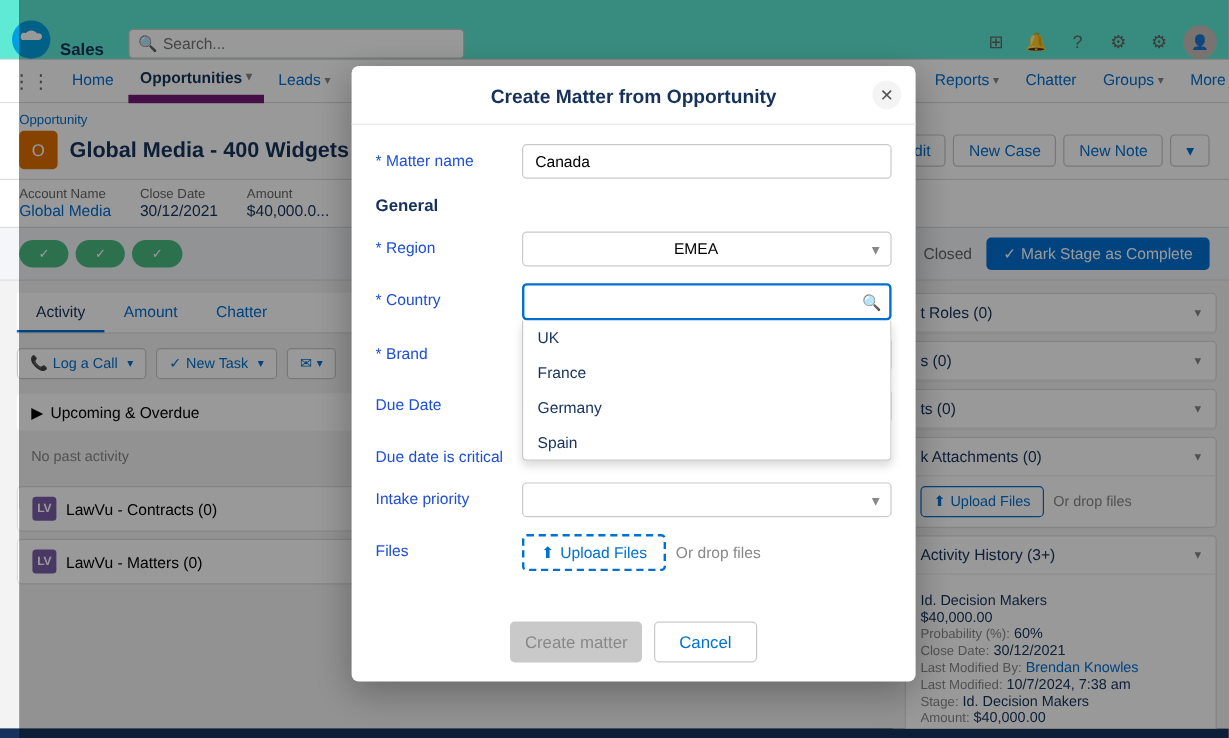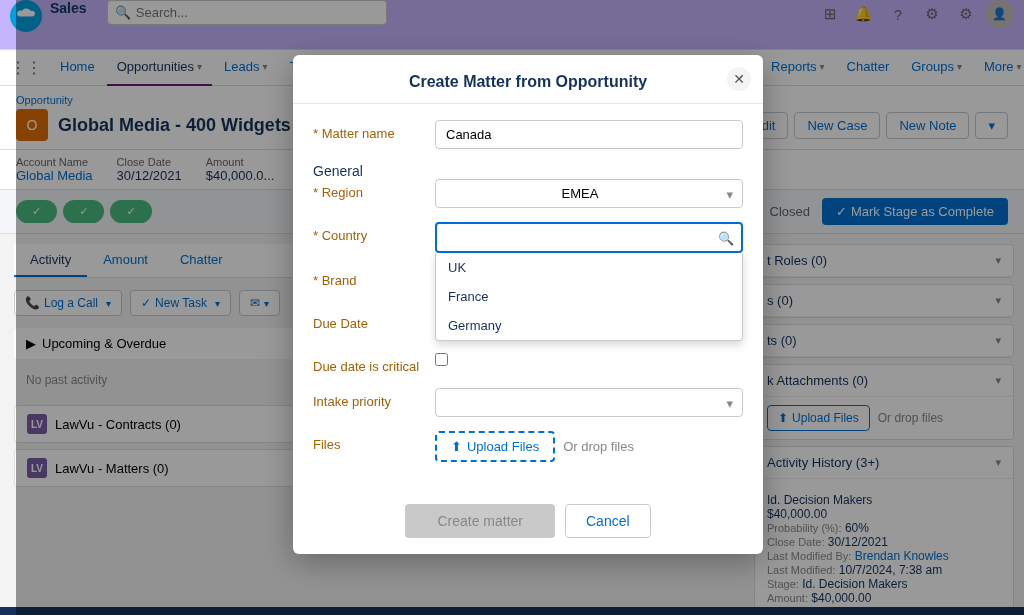--- a/index.html
+++ b/index.html
@@ -1,32 +1,32 @@
 <!DOCTYPE html>
 <html><head>
   <meta charset="utf-8">
   <style>
     * { box-sizing: border-box; margin: 0; padding: 0; }
     body { font-family: -apple-system, BlinkMacSystemFont, 'Segoe UI', sans-serif; font-size: 13px; background: #f3f3f3; overflow: hidden; width: 1024px; height: 615px; }
 
     
-    .top-bar { background: #c4b5fd; border-bottom: 1px solid #ddd; display: flex; align-items: flex-start; padding: 0 10px; height: 50px; gap: 8px; }
+    .top-bar { background: #5eead4; border-bottom: 1px solid #ddd; display: flex; align-items: flex-end; padding: 0 10px; height: 50px; gap: 8px; }
     .salesforce-logo { width: 32px; height: 32px; background: #00a1e0; border-radius: 50%; display: flex; align-items: center; justify-content: center; color: white; font-size: 18px; font-weight: bold; flex-shrink: 0; }
     .app-name { font-size: 14px; font-weight: 600; color: #16325c; margin-right: 4px; }
     .search-bar { flex: 1; max-width: 280px; display: flex; align-items: center; border: 1px solid #c9c9c9; border-radius: 4px; padding: 4px 8px; background: #fff; margin: 0 8px; }
     .search-bar input { border: none; outline: none; font-size: 13px; width: 100%; color: #666; }
     .top-icons { display: flex; gap: 6px; align-items: center; margin-left: auto; }
     .top-icon { width: 28px; height: 28px; display: flex; align-items: center; justify-content: center; color: #666; font-size: 15px; cursor: pointer; }
     .avatar { width: 28px; height: 28px; border-radius: 50%; background: #c9c0bb; display: flex; align-items: center; justify-content: center; font-size: 12px; color: #666; }
 
     
     .nav-bar { background: #fff; border-bottom: 1px solid #ddd; display: flex; align-items: center; padding: 0 10px; height: 36px; gap: 2px; }
     .grid-icon { color: #666; margin-right: 6px; font-size: 16px; cursor: pointer; }
     .nav-item { padding: 0 10px; height: 36px; display: flex; align-items: center; gap: 3px; font-size: 13px; color: #0070d2; cursor: pointer; border-bottom: 2px solid transparent; white-space: nowrap; }
-    .nav-item.active { border-bottom: 2px solid #701a75; color: #16325c; font-weight: 400; }
+    .nav-item.active { border-bottom: 7px solid #701a75; color: #16325c; font-weight: 700; }
     .nav-item .chevron { font-size: 10px; color: #888; }
 
     
     .opp-header { background: #fff; padding: 8px 16px 8px; border-bottom: 1px solid #ddd; }
     .breadcrumb { font-size: 11px; color: #0070d2; margin-bottom: 3px; }
     .opp-title-row { display: flex; align-items: center; gap: 10px; }
     .opp-icon { width: 32px; height: 32px; background: #e07000; border-radius: 4px; display: flex; align-items: center; justify-content: center; color: white; font-size: 14px; }
     .opp-title { font-size: 18px; font-weight: 600; color: #16325c; }
     .opp-actions { margin-left: auto; display: flex; gap: 6px; align-items: center; }
     .btn { padding: 5px 12px; border-radius: 4px; border: 1px solid #c9c9c9; background: #fff; color: #0070d2; font-size: 13px; cursor: pointer; }
@@ -68,43 +68,43 @@
     
     .overlay { position: fixed; top: 0; left: 16px; width: 1024px; height: 615px; background: rgba(0,0,0,0.4); z-index: 100; display: flex; align-items: flex-start; justify-content: center; padding-top: 55px; }
 
     
     .modal { background: #fff; border-radius: 6px; width: 470px; box-shadow: 0 8px 32px rgba(0,0,0,0.3); position: relative; overflow: visible; }
     .modal-header { padding: 18px 20px 12px; text-align: center; border-bottom: 1px solid #e8e8e8; }
     .modal-title { font-size: 16px; font-weight: 600; color: #16325c; }
     .modal-close { position: absolute; top: 12px; right: 12px; width: 24px; height: 24px; border-radius: 50%; background: #f4f4f4; border: none; cursor: pointer; display: flex; align-items: center; justify-content: center; font-size: 14px; color: #555; }
     .modal-body { padding: 16px 20px; }
     .form-row { display: flex; align-items: flex-start; gap: 12px; margin-bottom: 14px; }
-    .form-label { width: 110px; font-size: 13px; color: #a16207; padding-top: 6px; flex-shrink: 0; }
+    .form-label { width: 110px; font-size: 13px; color: #1d4ed8; padding-top: 6px; flex-shrink: 0; }
     .form-control { flex: 1; border: 1px solid #c9c9c9; border-radius: 4px; padding: 6px 10px; font-size: 13px; outline: none; }
     .select-wrapper { flex: 1; position: relative; }
     .select-wrapper select { width: 100%; border: 1px solid #c9c9c9; border-radius: 4px; padding: 6px 28px 6px 10px; font-size: 13px; background: #fff; appearance: none; -webkit-appearance: none; outline: none; text-align: center; }
     .select-wrapper::after { content: '▾'; position: absolute; right: 10px; top: 50%; transform: translateY(-50%); color: #888; pointer-events: none; }
 
-    .section-title { font-size: 14px; font-weight: 400; color: #16325c; }
+    .section-title { font-size: 14px; font-weight: 700; color: #16325c; margin-bottom: 14px; }
 
     
     .country-search-wrapper { flex: 1; position: relative; }
     .country-search-input { width: 100%; border: 2px solid #0070d2; border-radius: 4px; padding: 6px 30px 6px 10px; font-size: 13px; outline: none; }
     .country-search-icon { position: absolute; right: 8px; top: 50%; transform: translateY(-50%); color: #888; font-size: 13px; }
     .country-dropdown { position: absolute; top: 100%; left: 0; right: 0; background: #fff; border: 1px solid #c9c9c9; border-top: none; border-radius: 0 0 4px 4px; z-index: 200; box-shadow: 0 4px 8px rgba(0,0,0,0.15); }
     .country-option { padding: 7px 12px; font-size: 13px; color: #16325c; cursor: pointer; }
 
     
     .file-upload-area { display: flex; align-items: center; gap: 8px; }
     .upload-file-btn { display: flex; align-items: center; gap: 5px; padding: 6px 14px; border: 2px dashed #0070d2; border-radius: 4px; background: #fff; color: #0070d2; font-size: 13px; cursor: pointer; }
     .drop-text { font-size: 13px; color: #888; }
 
     
     .modal-footer { display: flex; gap: 10px; padding: 12px 20px 16px; justify-content: center; }
-    .btn-create { padding: 8px 32px; background: #c9c9c9; color: #888; border: none; border-radius: 4px; font-size: 14px; cursor: not-allowed; }
+    .btn-create { padding: 8px 12px; background: #c9c9c9; color: #888; border: none; border-radius: 4px; font-size: 14px; cursor: not-allowed; }
     .btn-cancel { padding: 8px 20px; background: #fff; color: #0070d2; border: 1px solid #c9c9c9; border-radius: 4px; font-size: 14px; cursor: pointer; }
 
     
     .lawvu-section { background: #fff; border: 1px solid #ddd; border-radius: 4px; margin-bottom: 6px; }
     .lawvu-header { display: flex; align-items: center; gap: 8px; padding: 8px 12px; }
     .lawvu-icon { width: 20px; height: 20px; background: #7b5ea7; border-radius: 3px; display: flex; align-items: center; justify-content: center; color: white; font-size: 10px; font-weight: bold; }
 
     
     .info-text { font-size: 12px; color: #16325c; padding: 6px 0; }
     .info-link { color: #0070d2; }
@@ -381,20 +381,21 @@
 
       <div class="form-row">
         <label class="form-label">* Country</label>
         <div class="country-search-wrapper">
           <input class="country-search-input" type="text" value="" style="">
           <span class="country-search-icon">🔍</span>
           <div class="country-dropdown">
             <div class="country-option">UK</div>
             <div class="country-option">France</div>
             <div class="country-option">Germany</div>
+            <div class="country-option">Spain</div>
           </div>
         </div>
       </div>
 
       <div class="form-row">
         <label class="form-label">* Brand</label>
         <input class="form-control" type="text" style="">
       </div>
 
       <div class="form-row">

